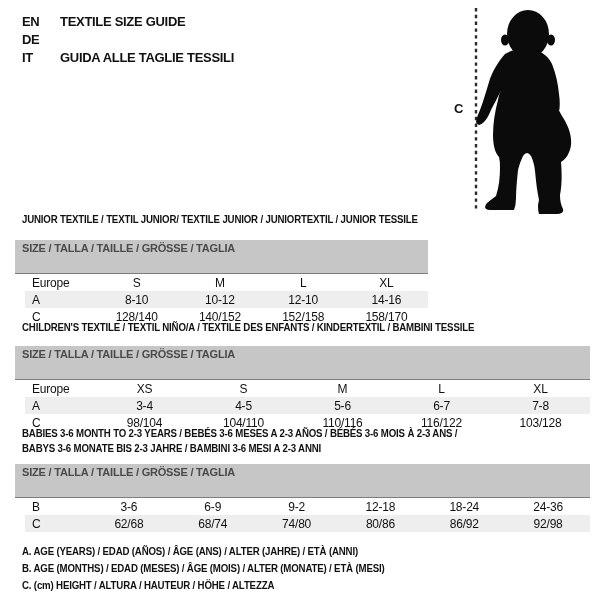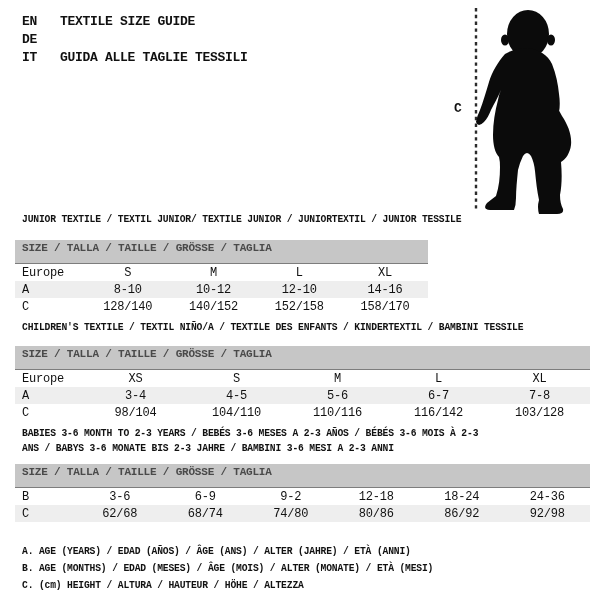--- a/index.html
+++ b/index.html
@@ -4,21 +4,21 @@
 <style>
   * { margin: 0; padding: 0; box-sizing: border-box; }
   html,body { width:600px; height:600px; }
   body {
     background:#ffffff;
     font-family:"Liberation Sans","DejaVu Sans",sans-serif;
     color:#111;
     position:relative;
     overflow:hidden;
   }
-  .page { position:absolute; inset:0; width:600px; height:600px; background:#fff;font-family:Liberation Mono, monospace; }
+  .page { position:absolute; inset:0; width:600px; height:600px; background:#fff; }
 
   
   .langs { position:absolute; left:22px; top:12px; }
   .lang-row { display:grid; grid-template-columns:38px auto; height:18px; align-items:center; }
   .lang-code, .lang-title {
     font-size:13px; font-weight:bold; letter-spacing:-0.3px; white-space:nowrap;
   }
 
   
   .figure { position:absolute; left:448px; top:4px; width:150px; height:212px; }
@@ -33,27 +33,27 @@
     font-size:11px; font-weight:bold; letter-spacing:-0.2px;
     line-height:15px;
     transform:scaleX(0.88); transform-origin:left top;
     white-space:nowrap;
   }
   .sec-title.wrap { white-space:normal; width:520px; }
 
   
   .size-table { position:absolute; left:15px; }
   .t-bar {
-    height:24px; line-height:16px;
+    height:34px; line-height:16px;
     background:#c6c6c6; color:#4a4a4a;
     border-bottom:1px solid #7d7d7d;
     font-size:11px; font-weight:bold; letter-spacing:-0.2px;
     padding-left:7px; white-space:nowrap;
   }
-  .t-row { display:grid; height:17px; align-items:center; font-size:12px; }
+  .t-row { display:grid; height:17px; align-items:center; font-size:12px;margin-left:10px; }
   .t-row.stripe { background:#eeeeee; }
   .t-cols-4 { grid-template-columns:70px repeat(4,1fr); }
   .t-cols-5 { grid-template-columns:70px repeat(5,1fr); }
   .t-cols-6 { grid-template-columns:62px repeat(6,1fr); }
   .t-lbl { padding-left:7px; text-align:left; letter-spacing:-0.2px; }
   .t-val { text-align:center; letter-spacing:-0.2px; }
 
   
   .notes { position:absolute; left:22px; top:543px; }
   .note-line {
@@ -177,21 +177,21 @@
           <span class="t-val">4-5</span>
           <span class="t-val">5-6</span>
           <span class="t-val">6-7</span>
           <span class="t-val">7-8</span>
         </div>
         <div class="t-row t-cols-5">
           <span class="t-lbl">C</span>
           <span class="t-val">98/104</span>
           <span class="t-val">104/110</span>
           <span class="t-val">110/116</span>
-          <span class="t-val">116/142</span>
+          <span class="t-val">116/122</span>
           <span class="t-val">103/128</span>
         </div>
       </div>
   </div>
 
   <h2 class="sec-title wrap" style="top:426px">BABIES 3-6 MONTH TO 2-3 YEARS / BEBÉS 3-6 MESES A 2-3 AÑOS / BÉBÉS 3-6 MOIS À 2-3 ANS / BABYS 3-6 MONATE BIS 2-3 JAHRE / BAMBINI 3-6 MESI A 2-3 ANNI</h2>
   <div class="size-table" style="top:464px; width:575px">
     <div class="t-bar">SIZE / TALLA / TAILLE / GRÖSSE / TAGLIA</div>
     <div class="t-body">
         <div class="t-row t-cols-6">

